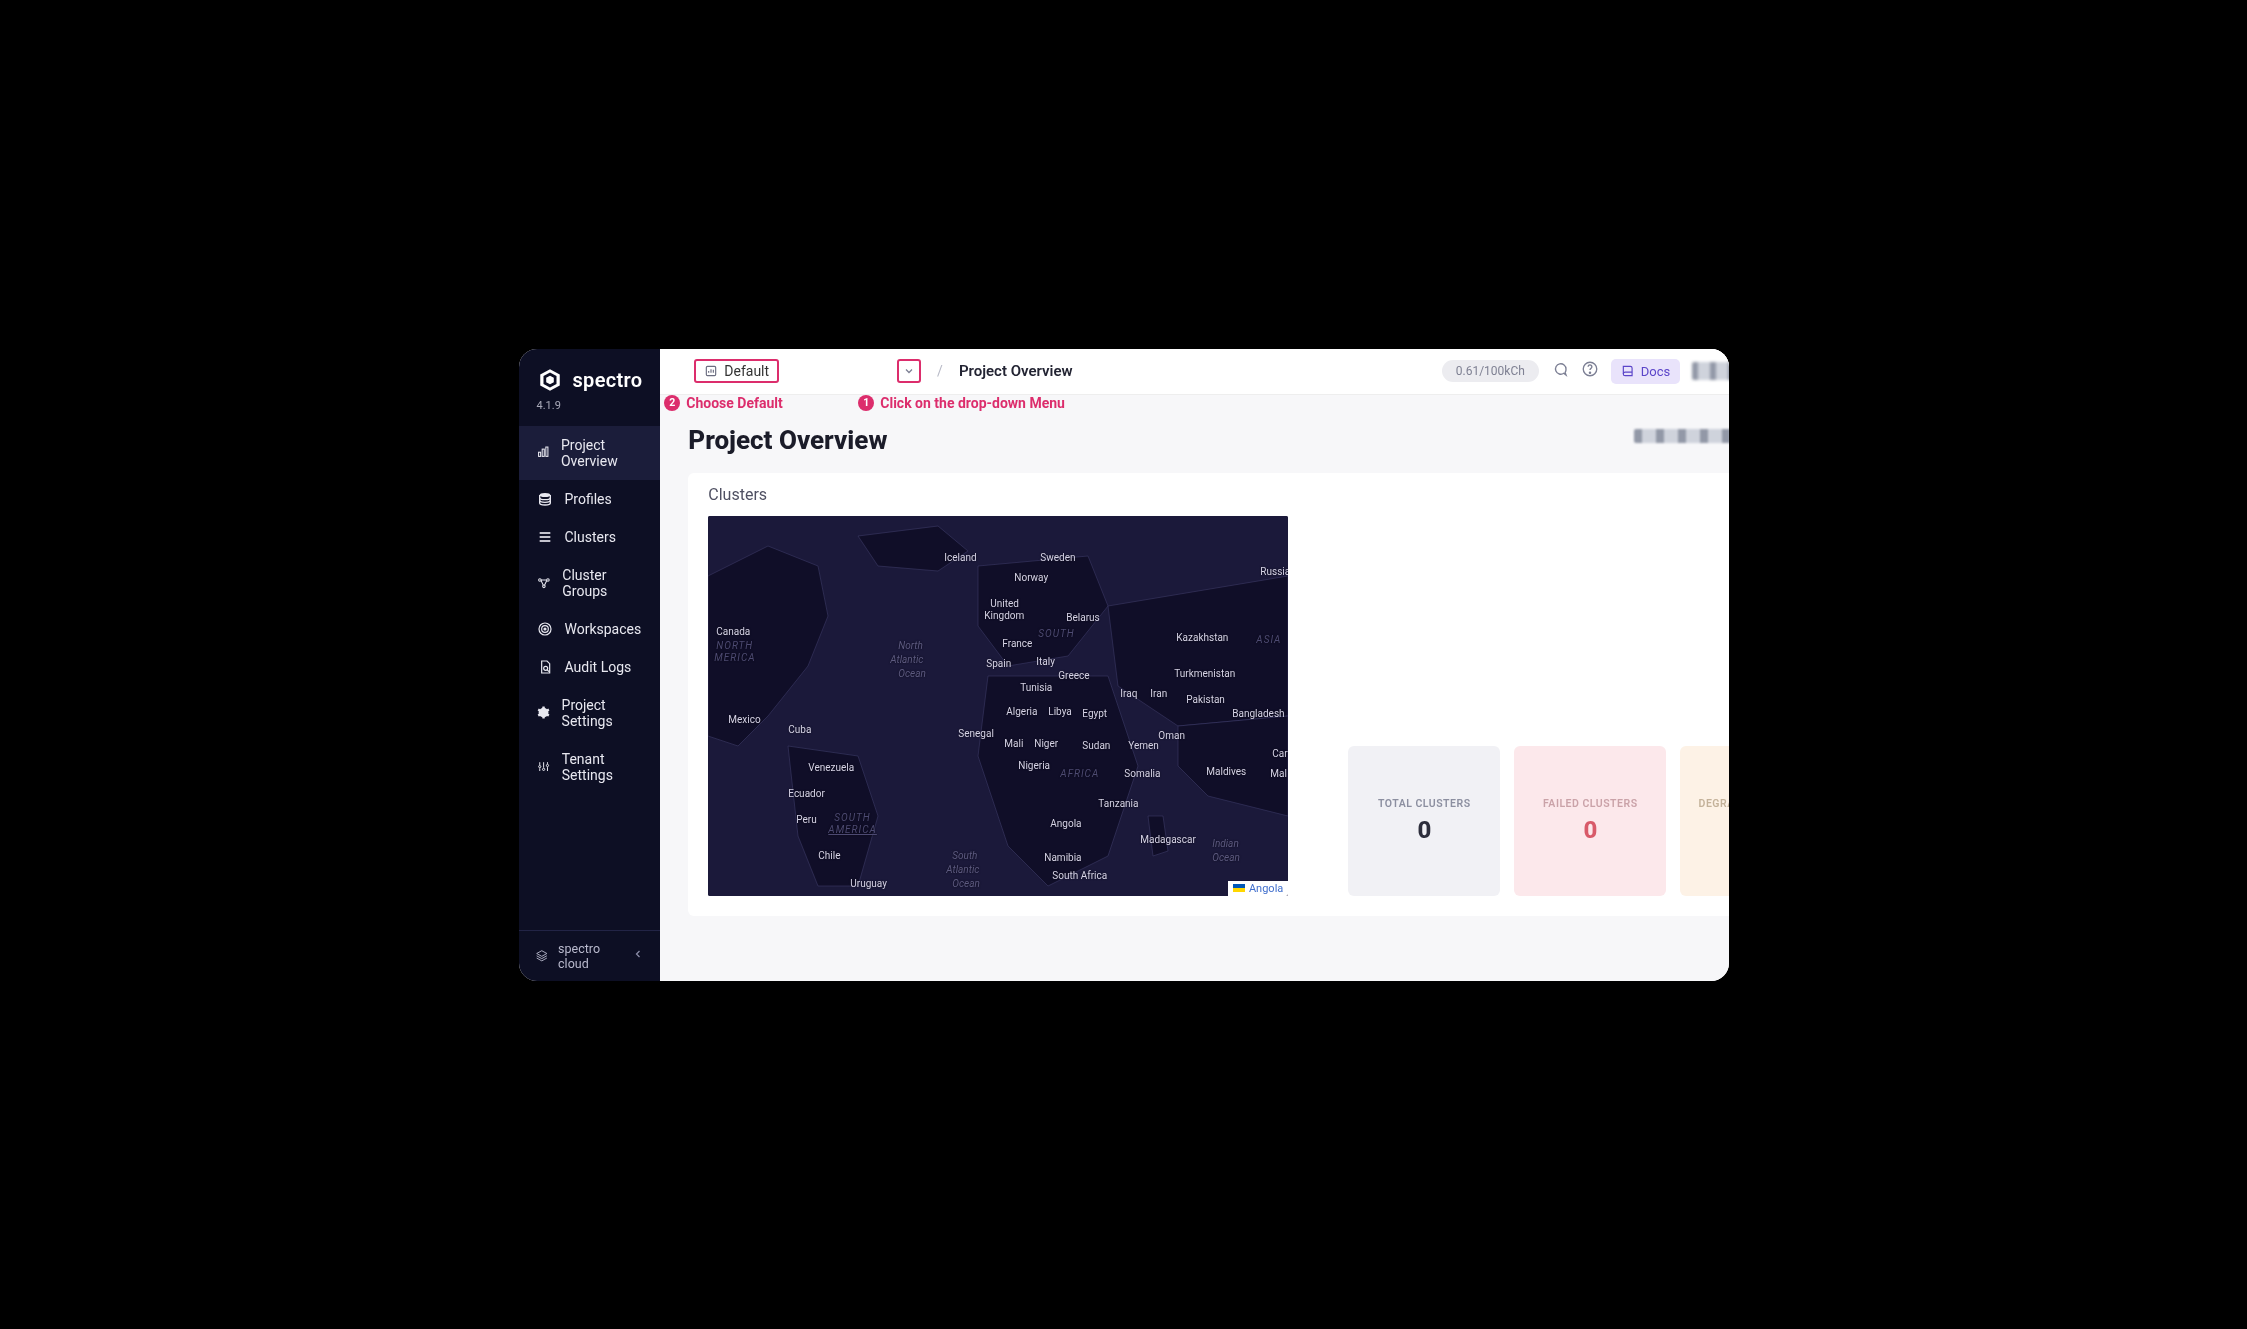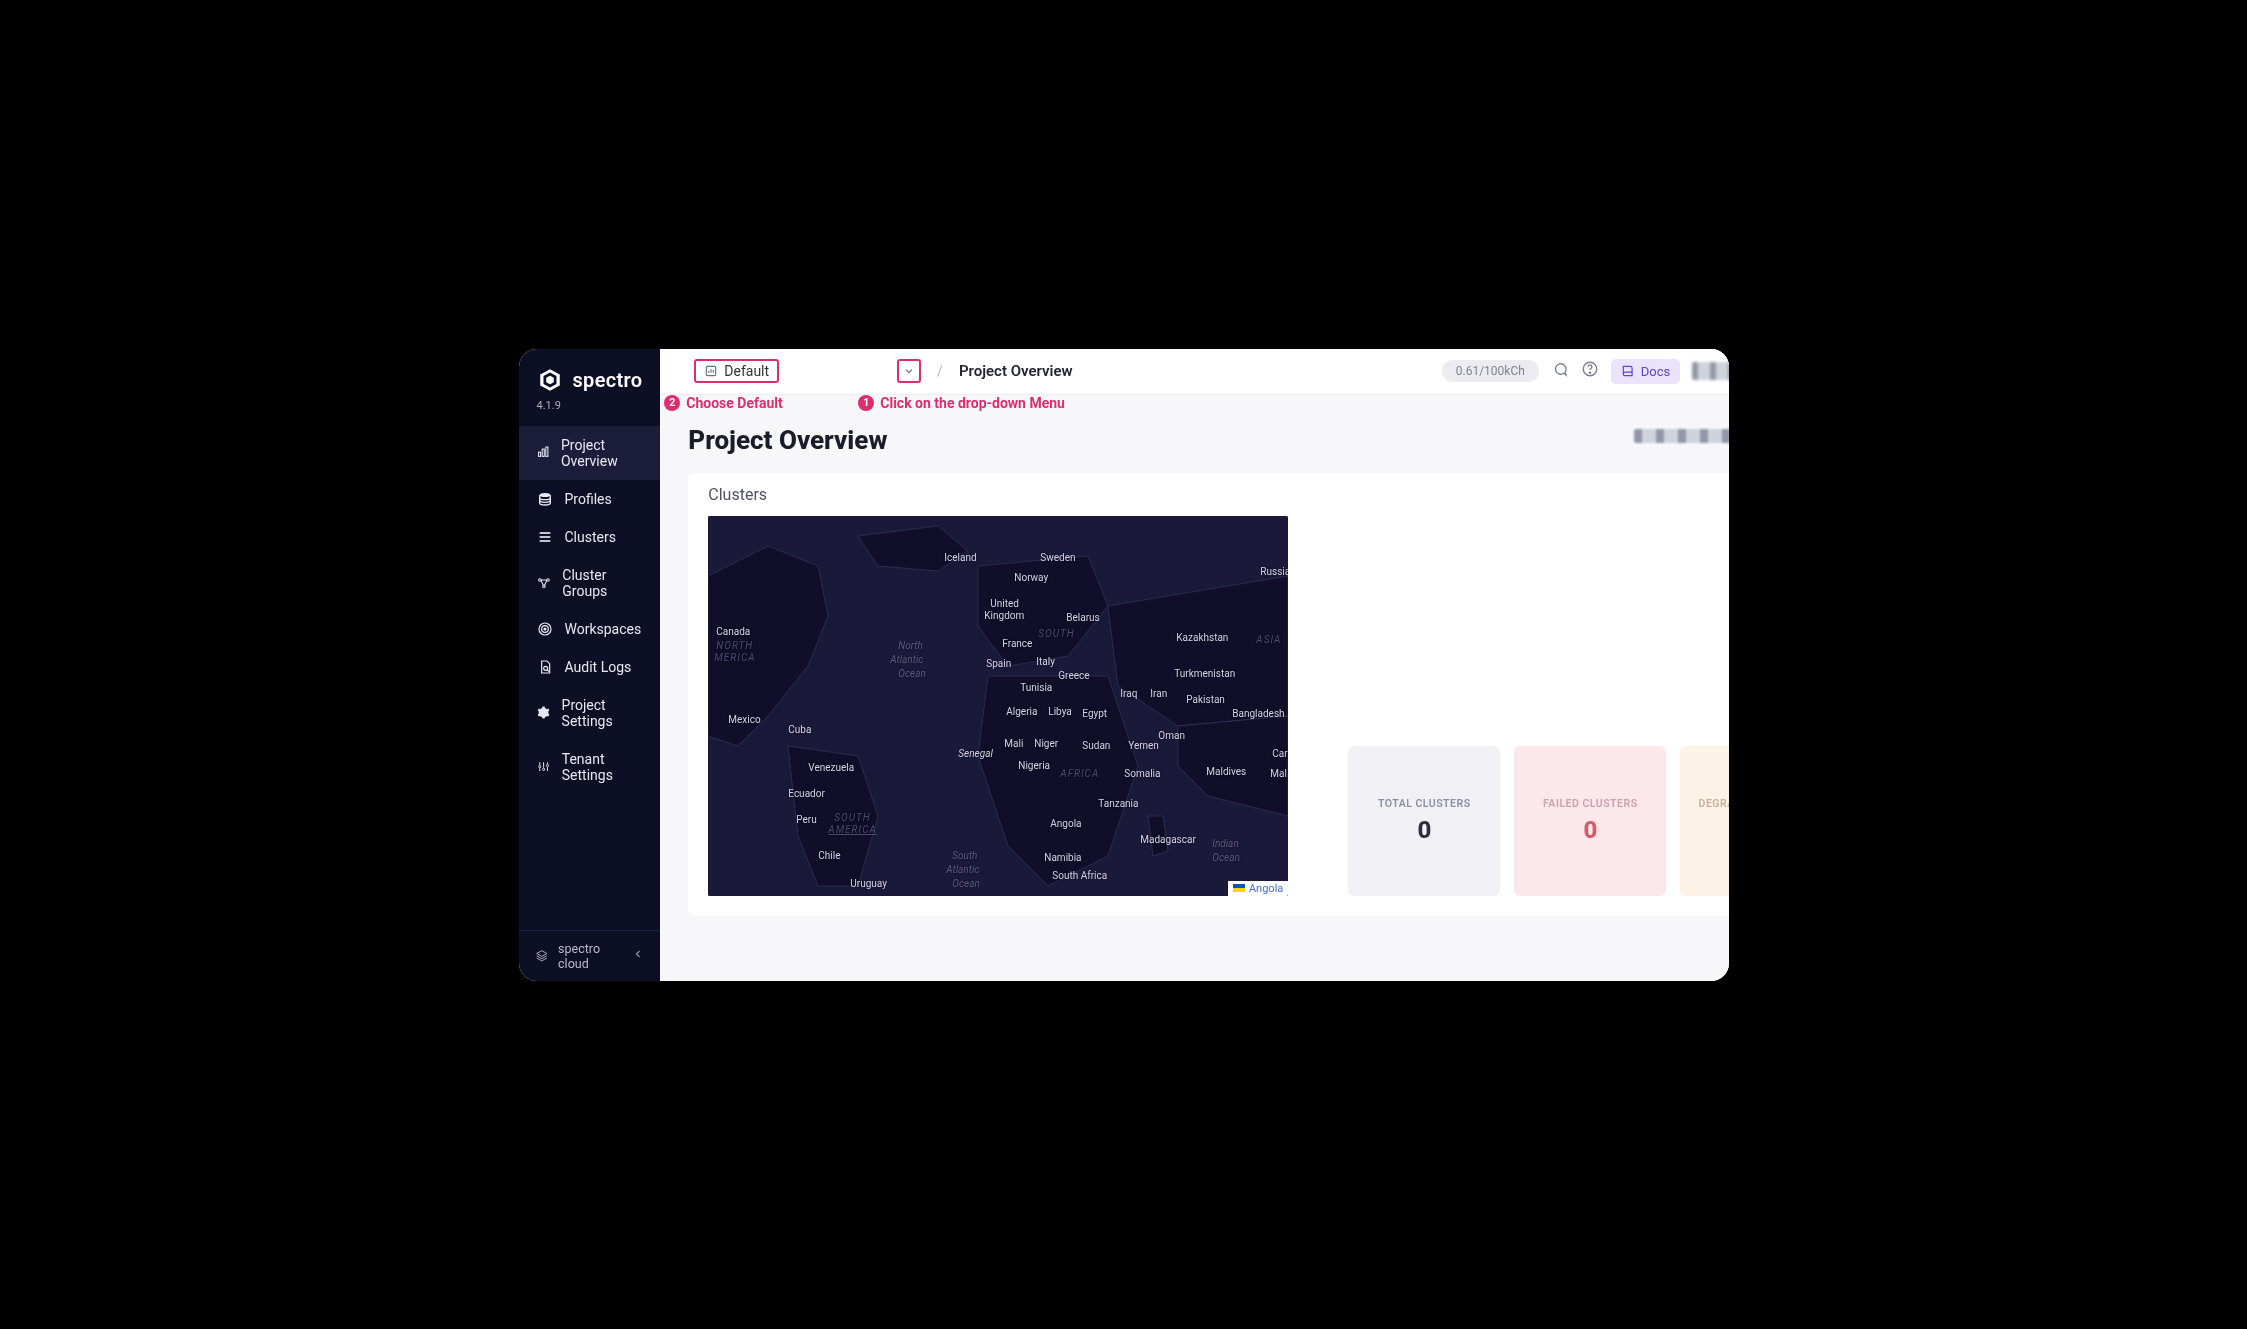--- a/index.html
+++ b/index.html
@@ -301,21 +301,21 @@
                   <span class="map-label" style="left: 298px; top: 190px;">Algeria</span>
                   <span class="map-label" style="left: 340px; top: 190px;">Libya</span>
                   <span class="map-label" style="left: 374px; top: 192px;">Egypt</span>
                   <span class="map-label" style="left: 524px; top: 192px;">Bangladesh</span>
                   <span class="map-label" style="left: 20px; top: 198px;">Mexico</span>
                   <span class="map-label" style="left: 80px; top: 208px;">Cuba</span>
                   <span class="map-label" style="left: 450px; top: 214px;">Oman</span>
                   <span class="map-label" style="left: 498px; top: 250px;">Maldives</span>
                   <span class="map-label" style="left: 296px; top: 222px;">Mali</span>
                   <span class="map-label" style="left: 326px; top: 222px;">Niger</span>
-                  <span class="map-label" style="left: 250px; top: 232px; font-style: italic;">Senegal</span>
+                  <span class="map-label" style="left: 250px; top: 212px;">Senegal</span>
                   <span class="map-label" style="left: 374px; top: 224px;">Sudan</span>
                   <span class="map-label" style="left: 420px; top: 224px;">Yemen</span>
                   <span class="map-label" style="left: 100px; top: 246px;">Venezuela</span>
                   <span class="map-label" style="left: 310px; top: 244px; text-align: center;">Nigeria</span>
                   <span class="map-label" style="left: 416px; top: 252px;">Somalia</span>
                   <span class="map-label" style="left: 80px; top: 272px;">Ecuador</span>
                   <span class="map-label" style="left: 390px; top: 282px;">Tanzania</span>
                   <span class="map-label" style="left: 88px; top: 298px;">Peru</span>
                   <span class="map-label" style="left: 342px; top: 302px;">Angola</span>
                   <span class="map-label" style="left: 432px; top: 318px;">Madagascar</span>

